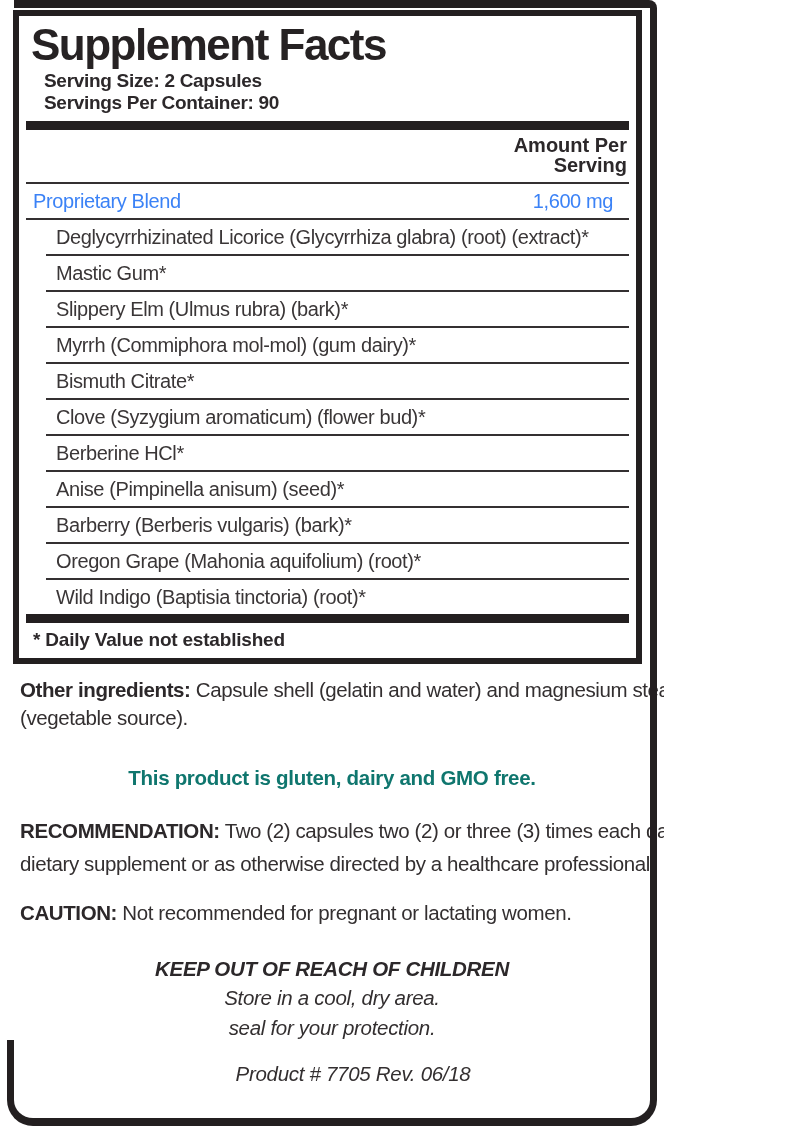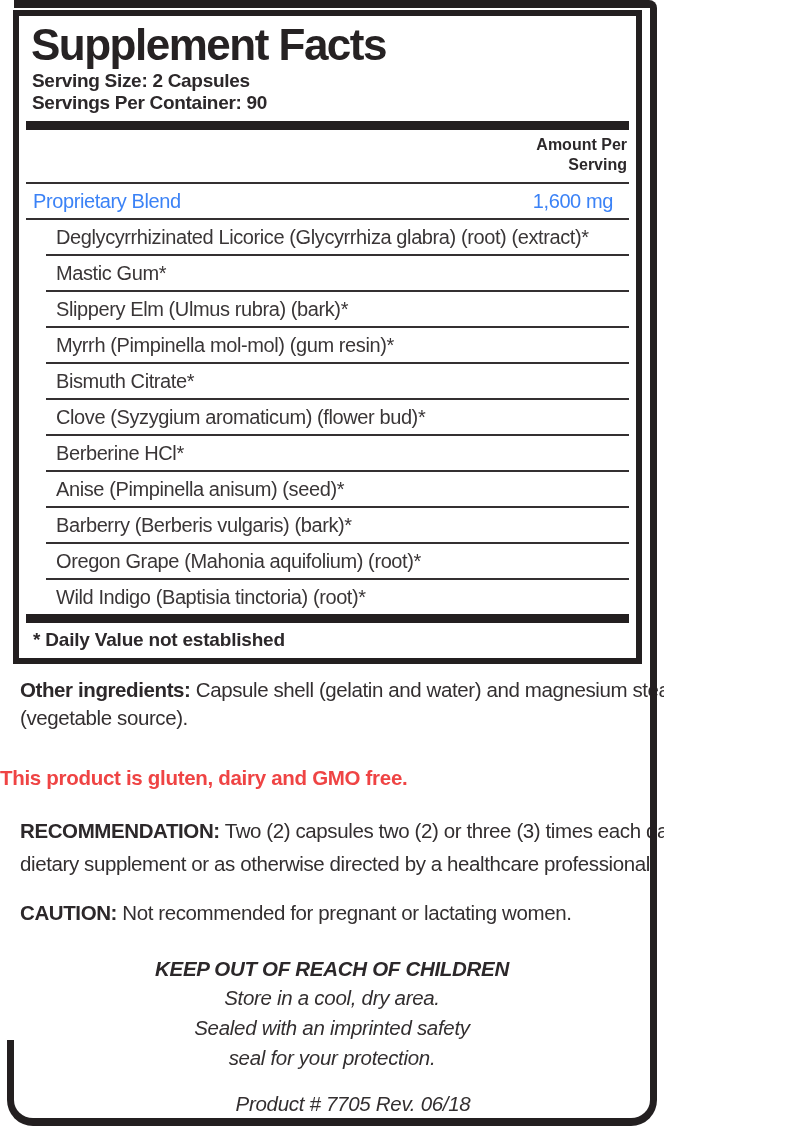--- a/index.html
+++ b/index.html
@@ -18,33 +18,33 @@
     position:absolute; left:7px; right:7px; bottom:3px; height:78px;
     border:0 solid #231f20; border-left-width:7px; border-right-width:7px;
     border-bottom-width:8px; border-bottom-left-radius:26px; border-bottom-right-radius:26px;
     pointer-events:none;
   }
   .facts-box {
     position:relative; margin:10px 22px 0 13px;
     border:6px solid #231f20; padding:0 7px; background:#fff;
   }
   .title { font-size:44px; font-weight:bold; letter-spacing:-1.5px; color:#262223; margin:5px 0 1px 5px; line-height:48px; }
-  .serving { font-weight:bold; font-size:19px; letter-spacing:-0.3px; margin-left:6px; line-height:22px; color:#2c282a; }
+  .serving { font-weight:bold; font-size:19px; letter-spacing:-0.3px; margin-left:18px; line-height:22px; color:#2c282a; }
   .bar { height:9px; background:#231f20; }
   .bar.top { margin-top:7px; }
-  .amount-header { text-align:right; font-weight:bold; font-size:16px; line-height:20px; padding:5px 2px 7px 0; color:#2c282a; }
+  .amount-header { text-align:right; font-weight:bold; font-size:20px; line-height:20px; padding:5px 2px 7px 0; color:#2c282a; }
   .rule { height:2px; background:#343031; }
   .rule.indent { margin-left:20px; }
   .blend-row { display:flex; justify-content:space-between; font-size:20px; letter-spacing:-0.4px; padding:6px 16px 6px 7px; line-height:22px; color:#3b82f6; }
   .ing-row { font-size:20px; letter-spacing:-0.4px; padding:6px 0 6px 30px; line-height:22px; color:#3a3637; }
   .footnote { font-weight:bold; font-size:19px; letter-spacing:-0.2px; padding:6px 0 7px 7px; color:#2c282a; }
   .para { font-size:20.5px; letter-spacing:-0.4px; margin-left:20px; width:706px; color:#332f30; }
   .bold-prefix { font-weight:bold; color:#2c282a; }
   .other { margin-top:12px; line-height:28px; }
-  .free { font-weight:bold; font-size:20.5px; letter-spacing:-0.3px; margin-top:34px; line-height:24px; color:#ef4444; }
+  .free { text-align:center; font-weight:bold; font-size:20.5px; letter-spacing:-0.3px; margin-top:34px; line-height:24px; color:#0f766e; }
   .rec { margin-top:24px; line-height:33px; }
   .caution { margin-top:20px; line-height:24px; }
   .center-block { text-align:center; font-size:20.5px; letter-spacing:-0.3px;font-style:italic; }
   .keepout { font-weight:bold; margin-top:30px; line-height:28px; color:#2c282a; }
   .store-line { line-height:30px; }
   .product { margin-top:20px; line-height:22px;padding-left:42px; }
 </style>
 </head>
 <body>
 
@@ -74,21 +74,21 @@
 
     <div class="rule"></div>
 
     <div>
         <div class="ing-row">Deglycyrrhizinated Licorice (Glycyrrhiza glabra) (root) (extract)*</div>
         <div class="rule indent"></div>
         <div class="ing-row">Mastic Gum*</div>
         <div class="rule indent"></div>
         <div class="ing-row">Slippery Elm (Ulmus rubra) (bark)*</div>
         <div class="rule indent"></div>
-        <div class="ing-row">Myrrh (Pimpinella mol-mol) (gum resin)*</div>
+        <div class="ing-row">Myrrh (Commiphora mol-mol) (gum dairy)*</div>
         <div class="rule indent"></div>
         <div class="ing-row">Bismuth Citrate*</div>
         <div class="rule indent"></div>
         <div class="ing-row">Clove (Syzygium aromaticum) (flower bud)*</div>
         <div class="rule indent"></div>
         <div class="ing-row">Berberine HCl*</div>
         <div class="rule indent"></div>
         <div class="ing-row">Anise (Pimpinella anisum) (seed)*</div>
         <div class="rule indent"></div>
         <div class="ing-row">Barberry (Berberis vulgaris) (bark)*</div>
@@ -107,18 +107,17 @@
 
   <div class="free">This product is gluten, dairy and GMO free.</div>
 
   <p class="para rec"><span class="bold-prefix">RECOMMENDATION:</span><span> Two (2) capsules two (2) or three (3) times each day as a dietary supplement or as otherwise directed by a healthcare professional.</span></p>
 
   <p class="para caution"><span class="bold-prefix">CAUTION:</span><span> Not recommended for pregnant or lactating women.</span></p>
 
   <div class="center-block">
     <div class="keepout">KEEP OUT OF REACH OF CHILDREN</div>
     <div class="store-line">Store in a cool, dry area.</div>
-    <div class="store-line">Sealed with an imprinted safety</div>
     <div class="store-line">seal for your protection.</div>
     <div class="product">Product # 7705  Rev. 06/18</div>
   </div>
 
 </div>
 
 </body></html>

